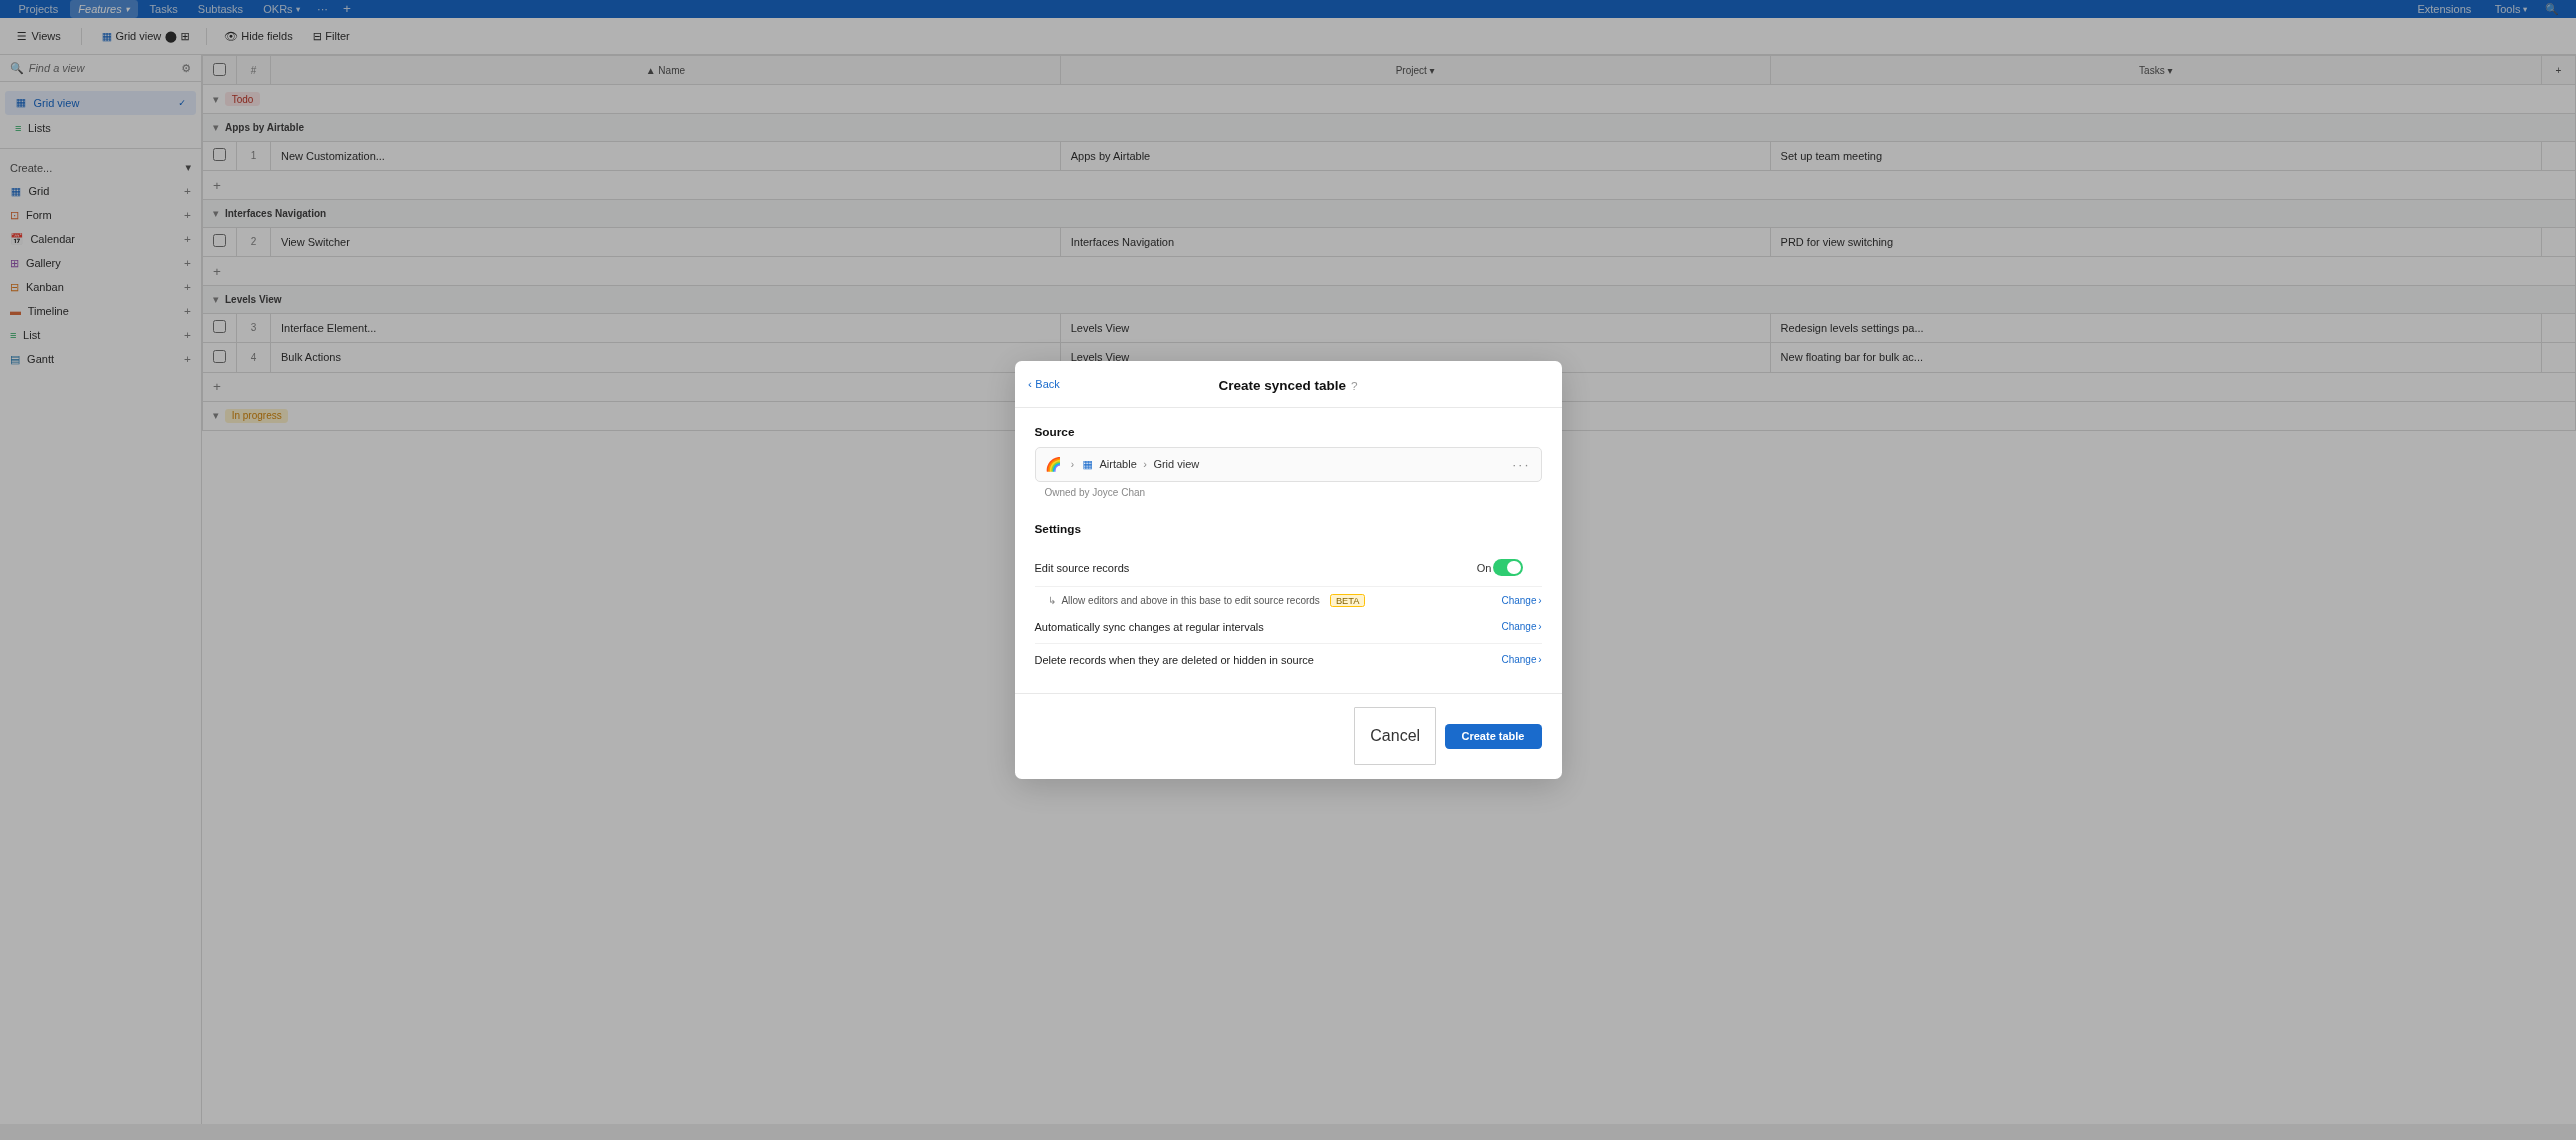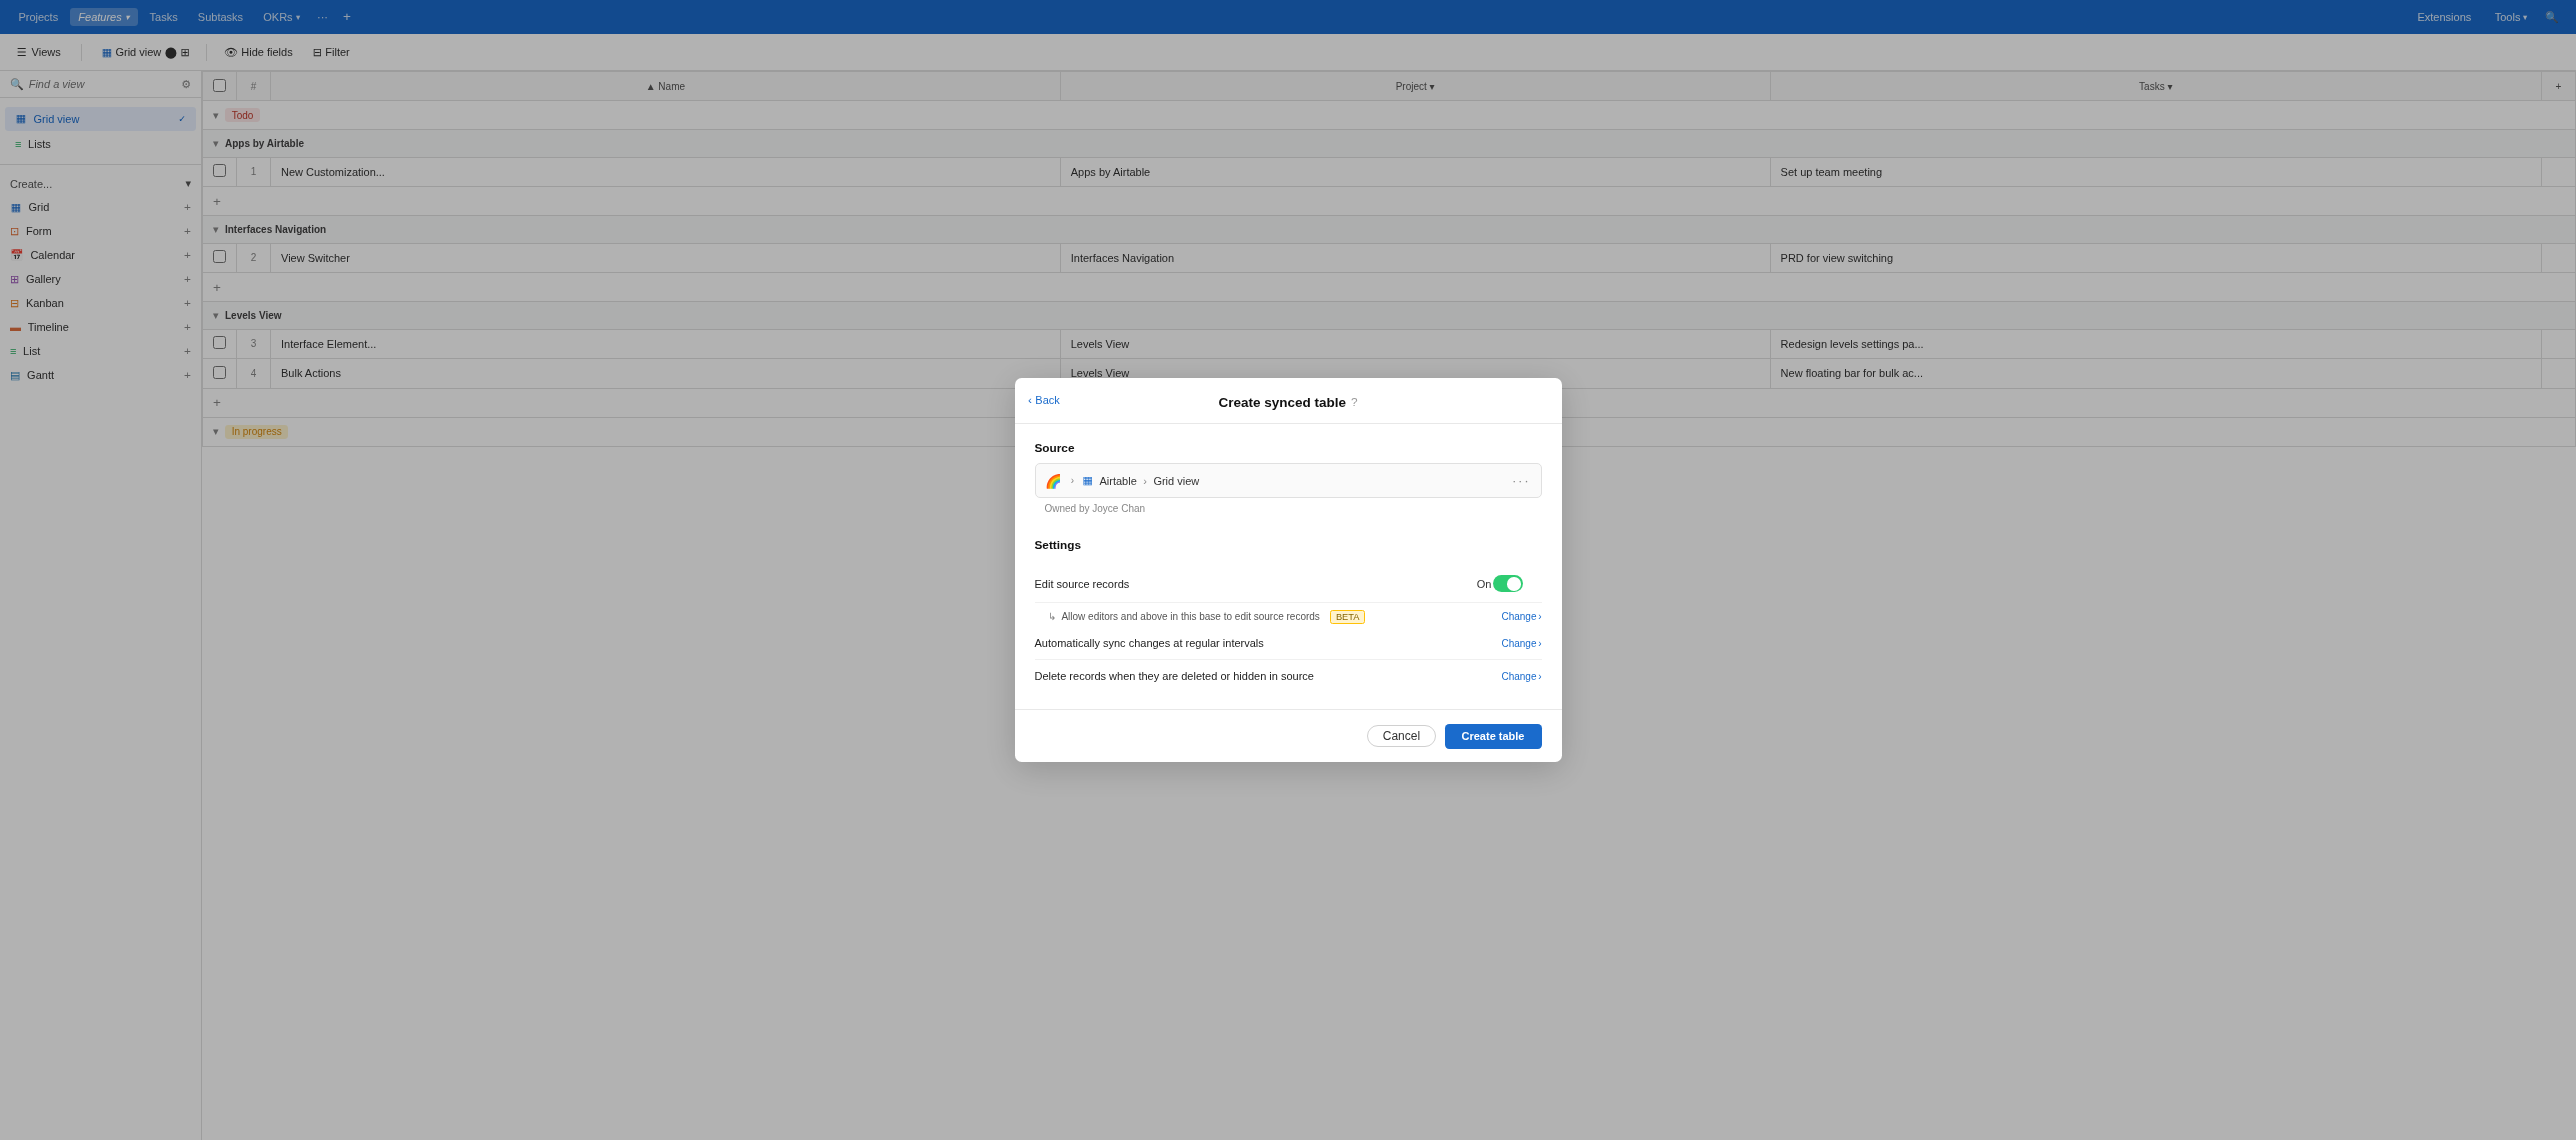--- a/index.html
+++ b/index.html
@@ -1,20 +1,20 @@
 <!DOCTYPE html>
 <html style="font-size:13.5px"><head>
   <meta charset="utf-8">
   <style>
     * { box-sizing: border-box; margin: 0; padding: 0; }
     body { font-family: -apple-system, BlinkMacSystemFont, 'Segoe UI', sans-serif; font-size: 11px; background: #f0f0f0; overflow: hidden; }
 
     
     .top-nav {
-      display: flex; align-items: center; background: #1a6bcc; height: 34px; padding: 0 10px; gap: 3.4px;
+      display: flex; align-items: center; background: #1a6bcc; height: 18px; padding: 0 10px; gap: 3.4px;
     }
     .nav-tab {
       color: rgba(255,255,255,0.8); padding: 3.4px 8.4px; border-radius: 3.4px; cursor: pointer; font-size: 11px; white-space: nowrap;
     }
     .nav-tab.active { background: rgba(255,255,255,0.25); color: #fff; font-weight: 500; font-style: italic; }
     .nav-tab-with-arrow { display: flex; align-items: center; gap: 3.4px; }
     .nav-more { color: rgba(255,255,255,0.8); padding: 3.4px 5px; cursor: pointer; }
     .nav-add { color: rgba(255,255,255,0.8); padding: 3.4px 6.7px; cursor: pointer; font-size: 13.5px; line-height: 1; }
     .nav-spacer { flex: 1; }
     .nav-right { display: flex; gap: 6.7px; }
@@ -155,22 +155,22 @@
       width: 30px; height: 17px; background: #2ecc71; border-radius: 8.4px; position: relative; cursor: pointer;
     }
     .toggle-knob {
       position: absolute; top: 1.7px; right: 1.7px; width: 13.5px; height: 13.5px; background: #fff; border-radius: 50%;
     }
     .modal-footer {
       display: flex; align-items: center; justify-content: flex-end; padding: 13.5px 20px;
       border-top: 0.8px solid #e8e8e8; gap: 8.4px;
     }
     .cancel-btn {
-      padding: 3px 15px; border-radius: 11px; border: 0.8px solid #d0d0d0; background: #fff;
-      color: #333; font-size: 12px; cursor: pointer; font-weight: 500;
+      padding: 19px 15px; border-radius: 1px; border: 0.8px solid #d0d0d0; background: #fff;
+      color: #333; font-size: 16px; cursor: pointer; font-weight: 500;
     }
     .create-btn {
       padding: 6.7px 17px; border-radius: 4.2px; border: none; background: #1a6bcc;
       color: #fff; font-size: 11px; cursor: pointer; font-weight: 600;
     }
 
     
     .name-col { min-width: 168px; }
     .project-col { min-width: 151px; }
     .tasks-col { min-width: 151px; }

